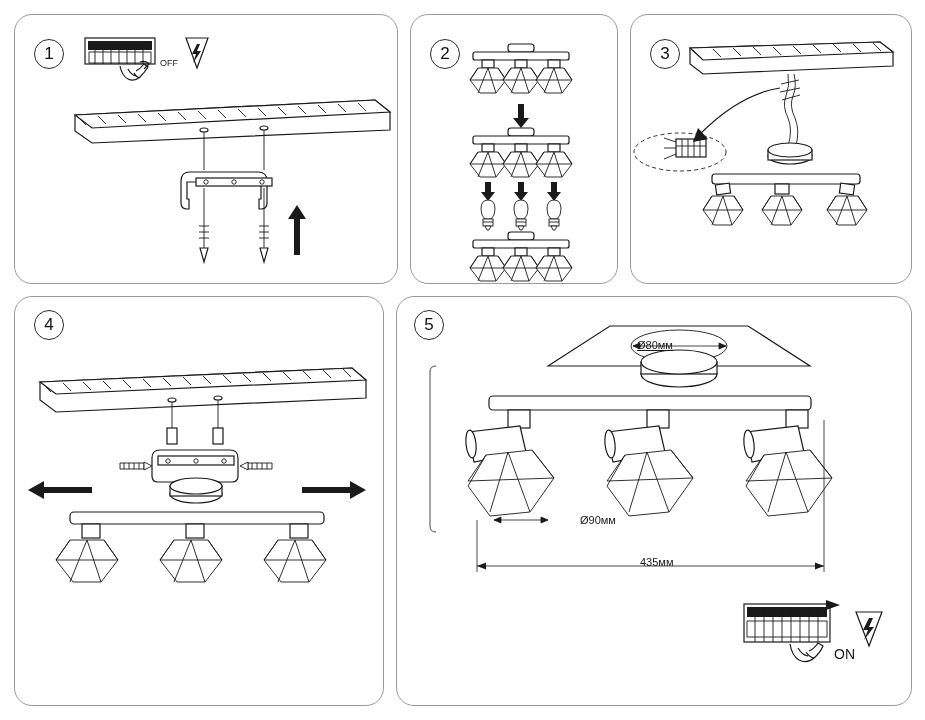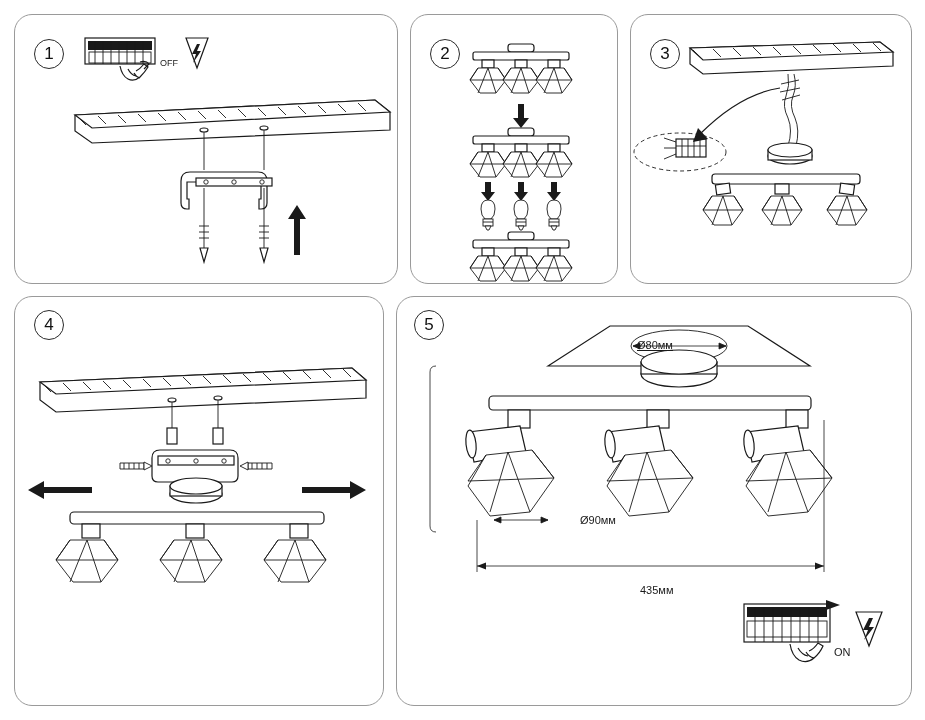--- a/index.html
+++ b/index.html
@@ -54,23 +54,23 @@
   #num-5 { left: 414px; top: 310px; }
 
   .dim-label {
     position: absolute;
     font-size: 11px;
     color: #1a1a1a;
     white-space: nowrap;
   }
   #lbl-d80  { left: 637px; top: 339px; text-decoration: underline; }
   #lbl-d90  { left: 580px; top: 514px; }
-  #lbl-len  { left: 640px; top: 556px; margin-top: 28px; }
+  #lbl-len  { left: 640px; top: 556px; }
   #lbl-off  { left: 160px; top: 58px;  font-size: 9px; }
-  #lbl-on   { left: 834px; top: 646px; font-size: 11px; }
+  #lbl-on   { left: 834px; top: 646px; font-size: 14px; }
 
   svg { display: block; position: absolute; left: 0; top: 0; overflow: visible; }
   .ln  { stroke: #1a1a1a; stroke-width: 1.2; fill: none; }
   .ln-thin { stroke: #1a1a1a; stroke-width: 0.9; fill: none; }
   .ln-dim  { stroke: #1a1a1a; stroke-width: 0.8; fill: none; }
   .ln-dash { stroke: #1a1a1a; stroke-width: 0.9; fill: none; stroke-dasharray: 4 3; }
   .fill-dark { fill: #1a1a1a; }
   .fill-white { fill: #ffffff; stroke: #1a1a1a; stroke-width: 1.2; }
 </style>
 </head>

